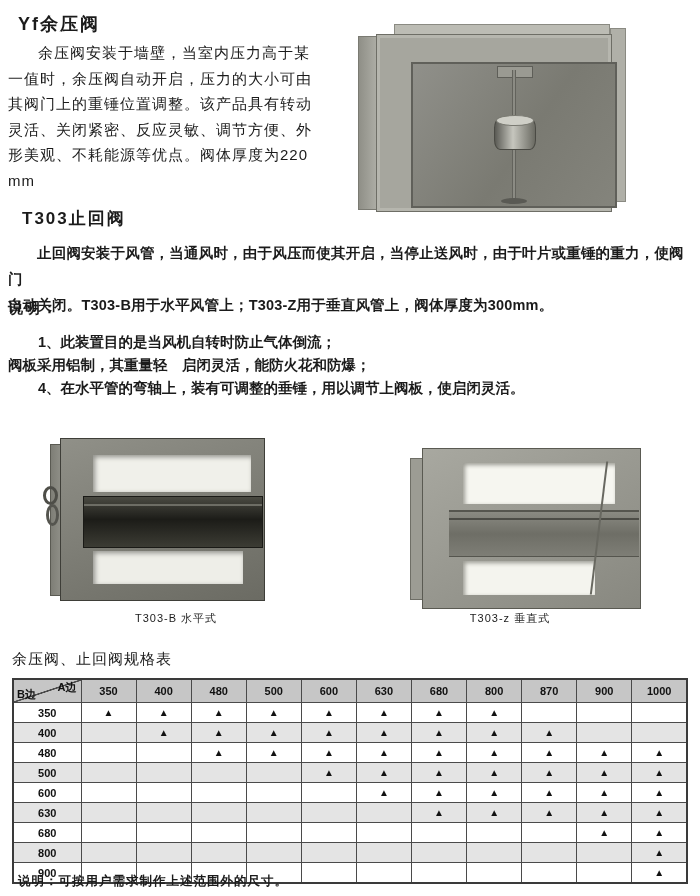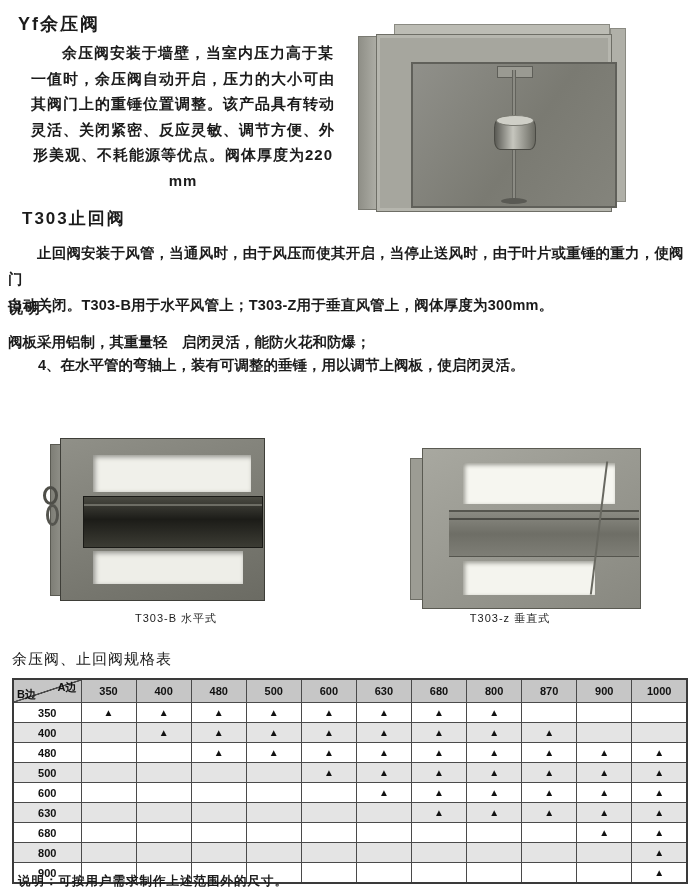--- a/index.html
+++ b/index.html
@@ -5,22 +5,22 @@
   html,body { margin:0; padding:0; }
   body {
     width:700px; height:896px; position:relative; overflow:hidden;
     background:#ffffff; color:#1b1b1b;
     font-family:"Liberation Sans", sans-serif;
   }
   .abs { position:absolute; }
 
   
   #sec1-title { left:18px; top:12px; font-size:18px; font-weight:bold; letter-spacing:2px; }
-  #sec1-body  { left:8px;  top:40px; width:350px; font-size:15px; font-weight:bold;
-                line-height:25.5px; letter-spacing:1px; white-space:pre-line; text-indent:2em;text-align:center; }
+  #sec1-body  { left:8px;  top:40px; width:350px; font-size:15px; font-weight:normal;
+                line-height:25.5px; letter-spacing:1px; white-space:pre-line; text-indent:2em; }
 
   #sec2-title { left:22px; top:207px; font-size:17px; font-weight:bold; letter-spacing:2px; }
   #sec2-body  { left:8px;  top:240px; width:690px; font-size:14.5px; font-weight:bold;
                 line-height:26px; letter-spacing:0.2px; white-space:pre-line; text-indent:2em; }
 
   #notes-label { left:8px; top:299px; font-size:15px; font-weight:bold; letter-spacing:2px; }
   #notes-list  { left:8px; top:331px; width:690px; font-size:14.5px; font-weight:bold; line-height:23px; }
   .note-item   { padding-left:30px; }
   .note-item.flush { padding-left:0; }
 
@@ -135,20 +135,21 @@
       <div class="pa-foot"></div>
     </div>
   </div>
 </div>
 
 <div class="abs" id="sec2-title">T303止回阀</div>
 <div class="abs" id="sec2-body">止回阀安装于风管，当通风时，由于风压而使其开启，当停止送风时，由于叶片或重锤的重力，使阀门
 自动关闭。T303-B用于水平风管上；T303-Z用于垂直风管上，阀体厚度为300mm。</div>
 <div class="abs" id="notes-label">说明：</div>
 <div class="abs" id="notes-list">
+    <div class="note-item">1、此装置目的是当风机自转时防止气体倒流；</div>
     <div class="note-item flush">阀板采用铝制，其重量轻　启闭灵活，能防火花和防爆；</div>
     <div class="note-item">4、在水平管的弯轴上，装有可调整的垂锤，用以调节上阀板，使启闭灵活。</div>
   </div>
 
 <div class="abs" id="photo-t303b">
   <div class="pb-sideflange"></div>
   <div class="pb-latch"></div>
   <div class="pb-frame">
     <div class="pb-open-top"></div>
     <div class="pb-blade"></div>

